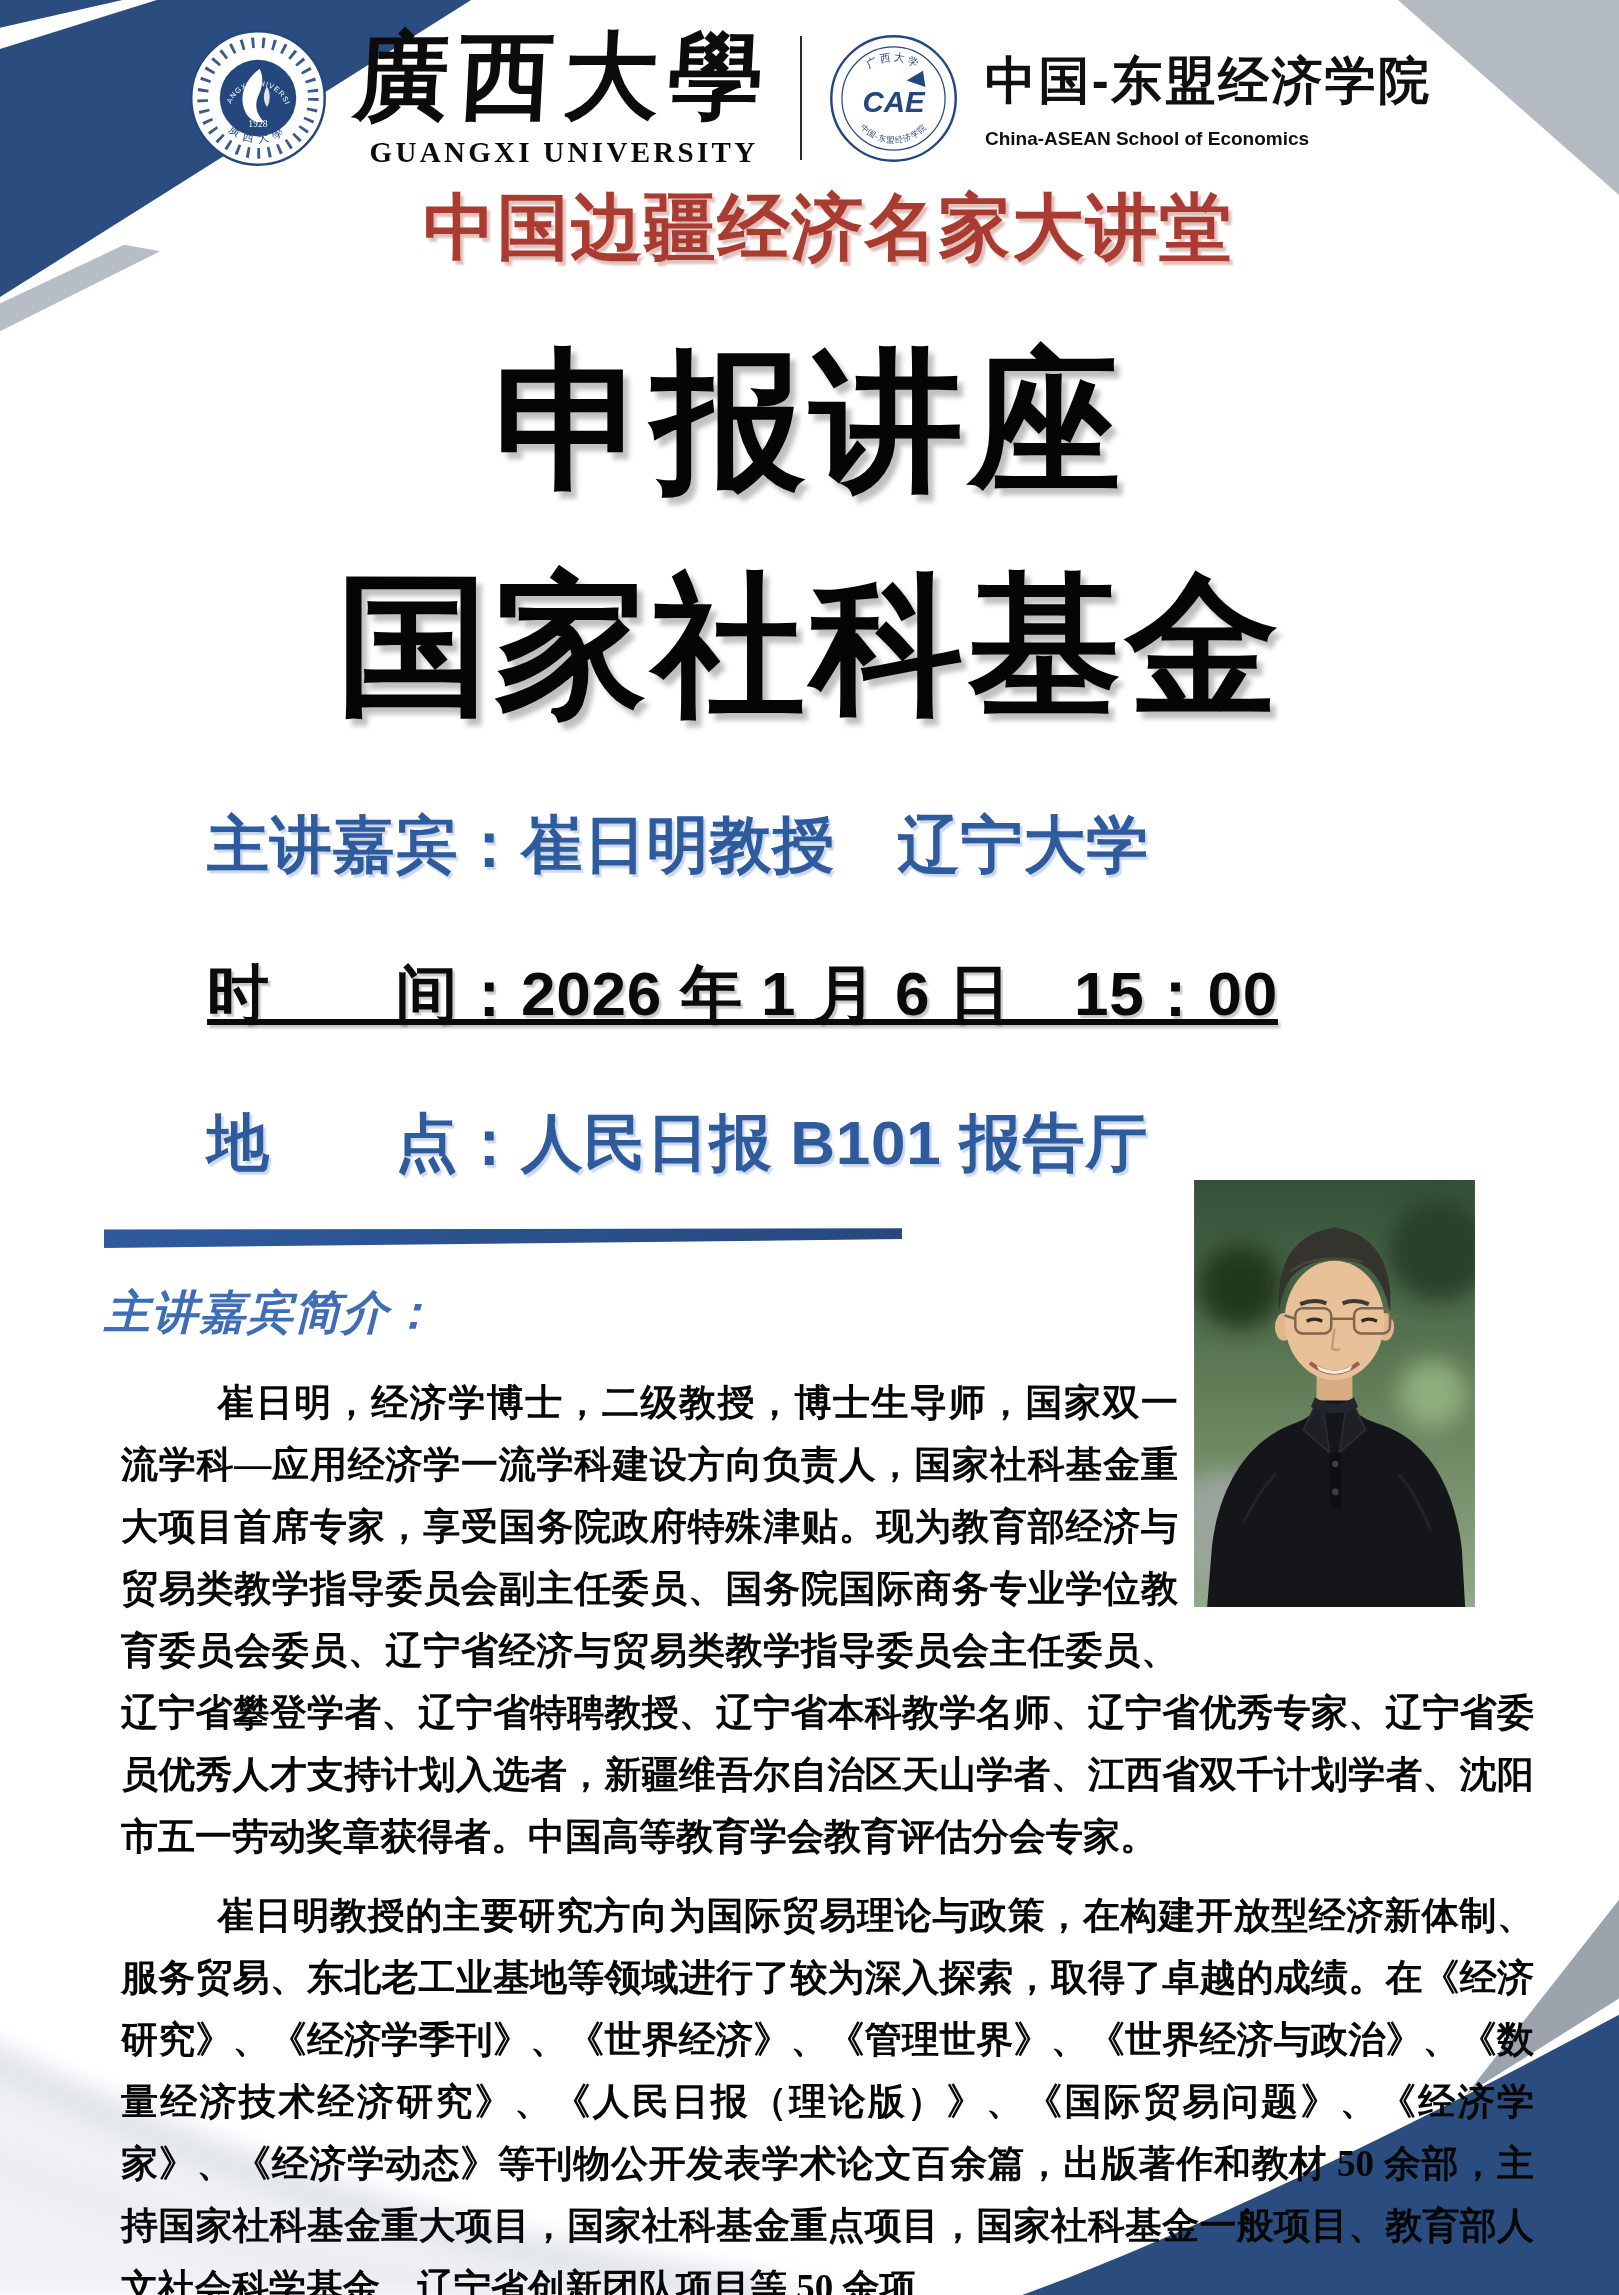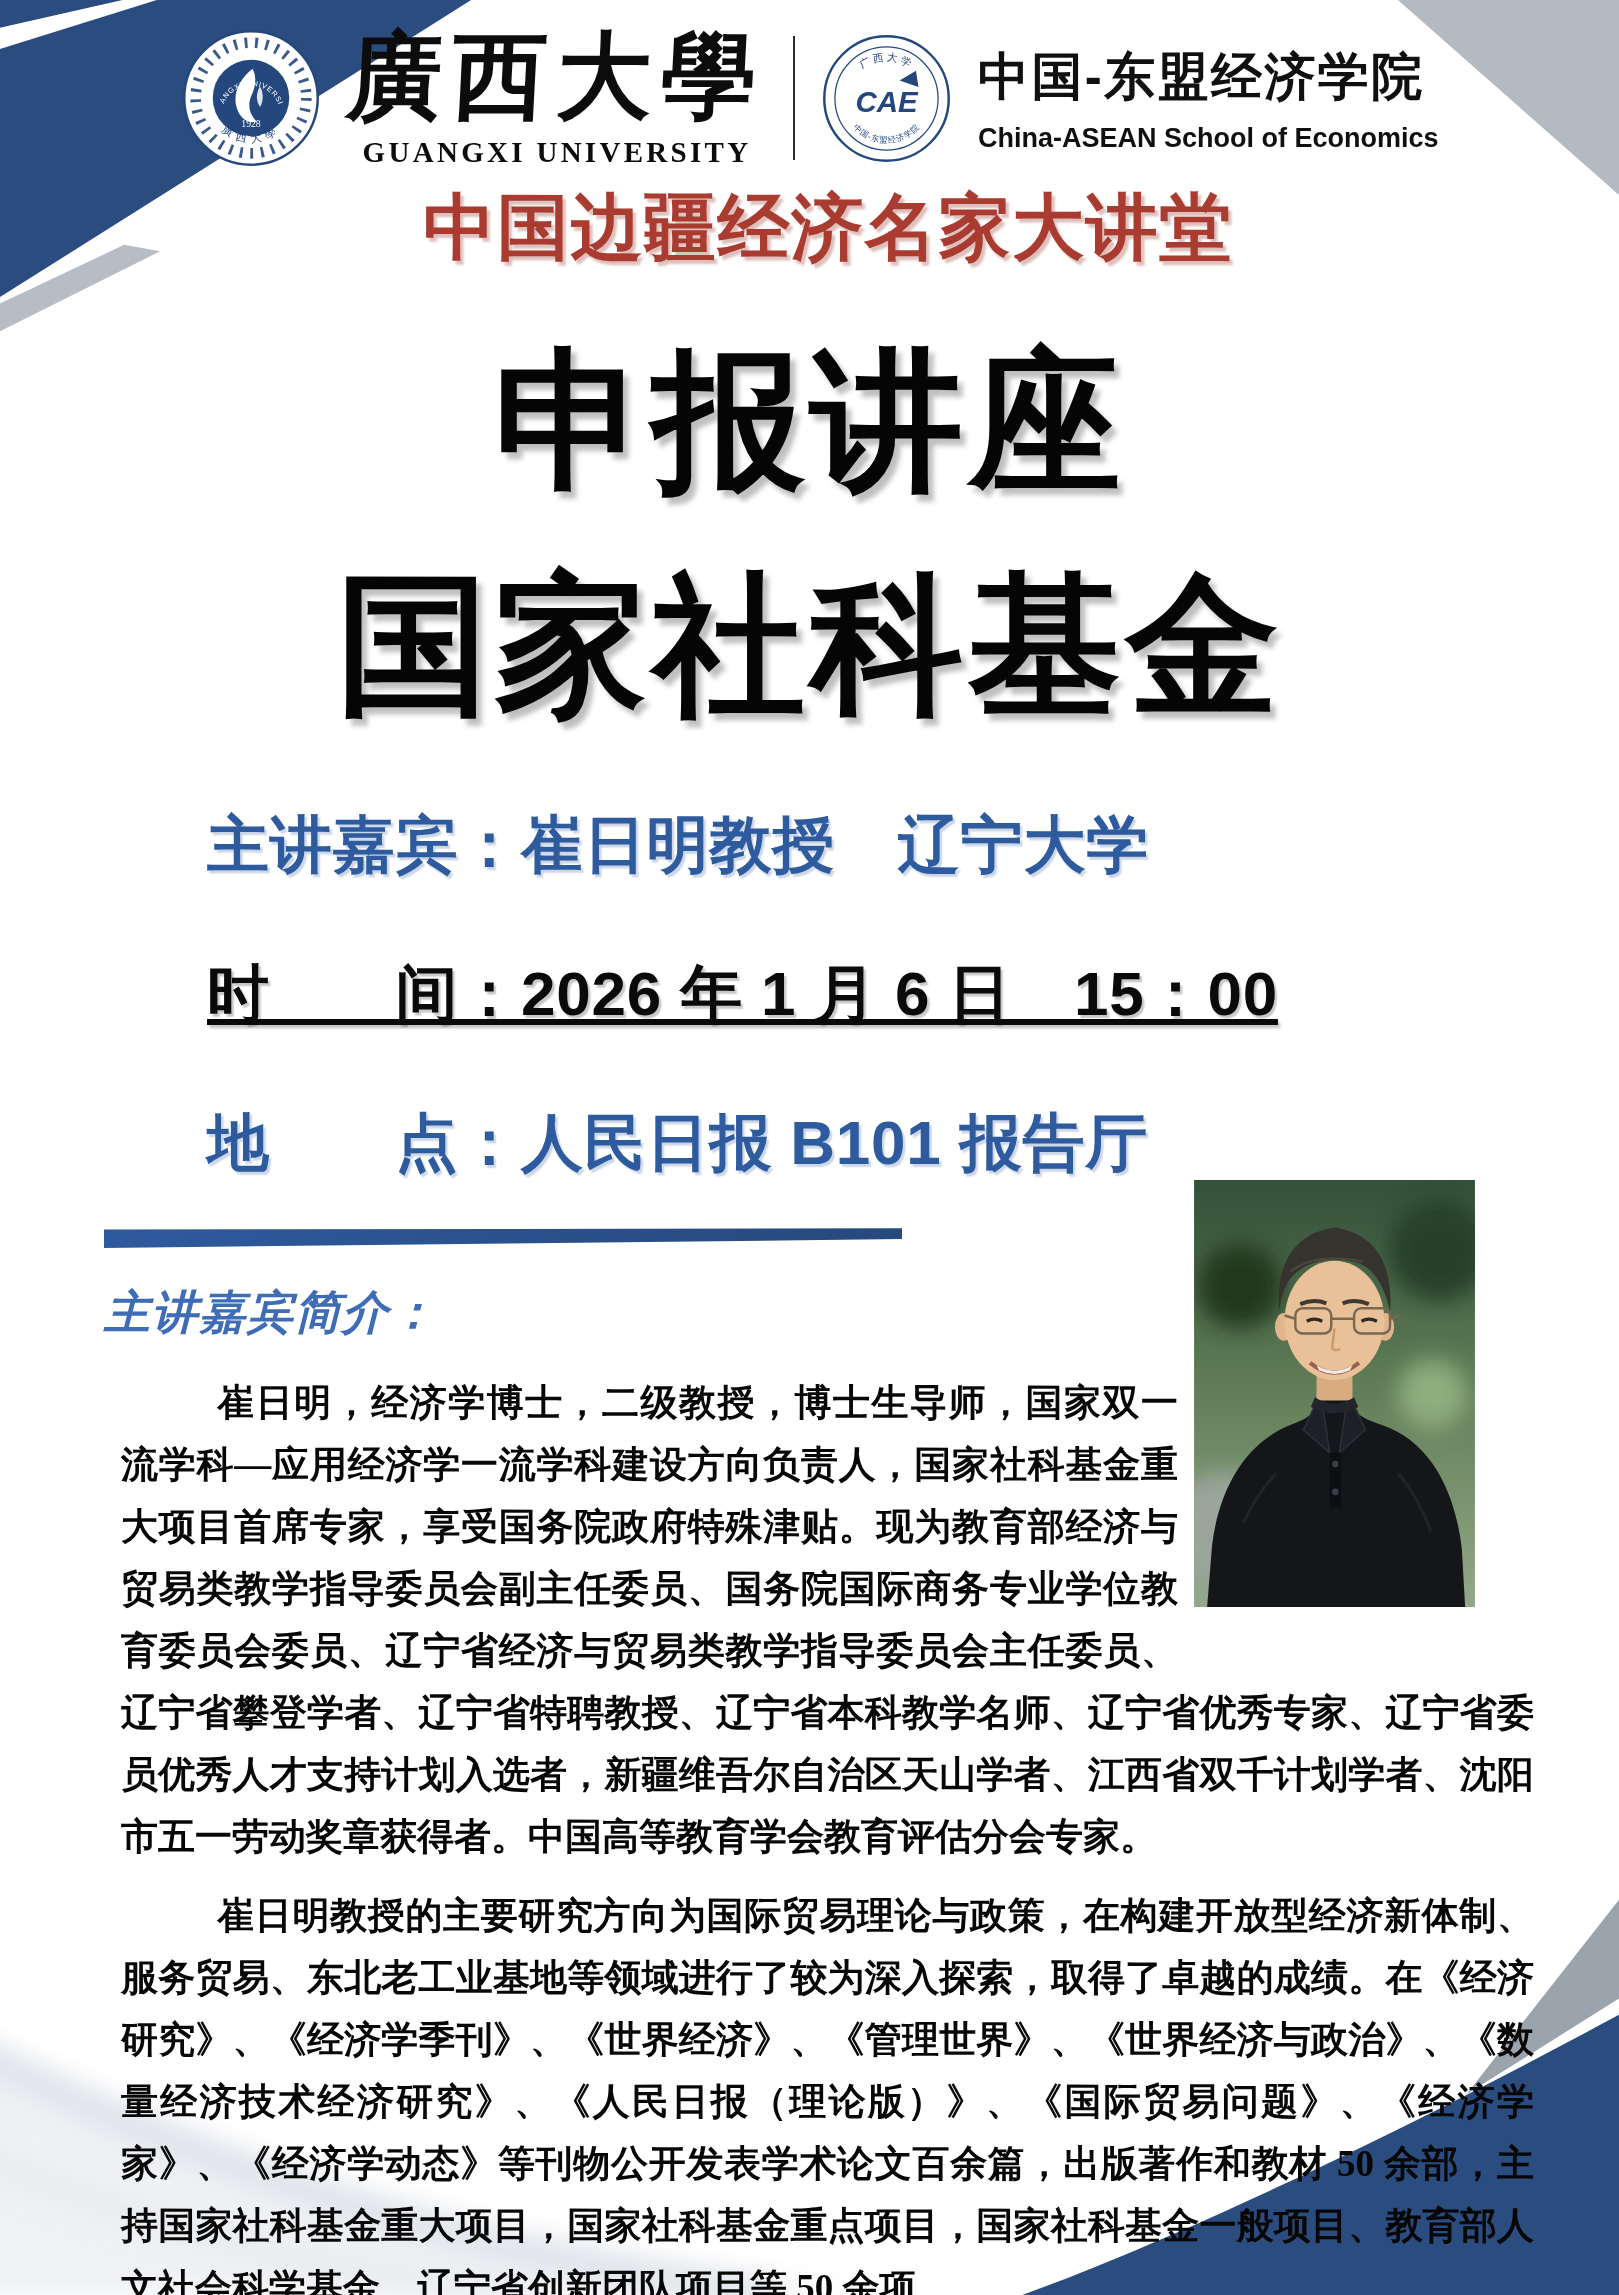--- a/index.html
+++ b/index.html
@@ -15,21 +15,21 @@
   .seal-wrap{width:140px;height:140px;flex:0 0 auto;}
   .gxu-text{display:flex;flex-direction:column;align-items:center;}
   .gxu-cn{font-family:"Liberation Serif",serif;font-size:95px;font-weight:700;
     letter-spacing:9.8px;line-height:1.05;color:#0c0c0c;transform:skewX(-3deg);}
   .gxu-en{font-family:"Liberation Serif",serif;font-size:29px;font-weight:700;
     letter-spacing:3.3px;margin-top:8.2px;color:#0c0c0c;}
   .vline{width:2.4px;height:124px;background:#2b2b2b;flex:0 0 auto;}
   .cae-logo-wrap{width:131px;height:131px;flex:0 0 auto;}
   .cae-text{display:flex;flex-direction:column;}
   .cae-cn{font-size:51px;font-weight:900;letter-spacing:2.4px;color:#101010;}
-  .cae-en{font-size:27px;font-weight:700;margin-top:11.4px;color:#101010;}
+  .cae-en{font-size:19px;font-weight:700;margin-top:11.4px;color:#101010;}
 
   
   .series-title{position:relative;z-index:2;margin-top:11.4px;text-align:center;
     font-size:72px;font-weight:900;letter-spacing:1.6px;color:#a93b31;
     text-shadow:3.3px 4.1px 2.4px rgba(158,72,60,.35);margin-left:36px;}
   .main-title{position:relative;z-index:2;margin-top:33px;text-align:center;
     font-size:153px;font-weight:900;color:#050505;letter-spacing:4.9px;
     text-shadow:5.7px 7.3px 5.7px rgba(0,0,0,.25);}
   .main-title .line{line-height:224px;}
 

